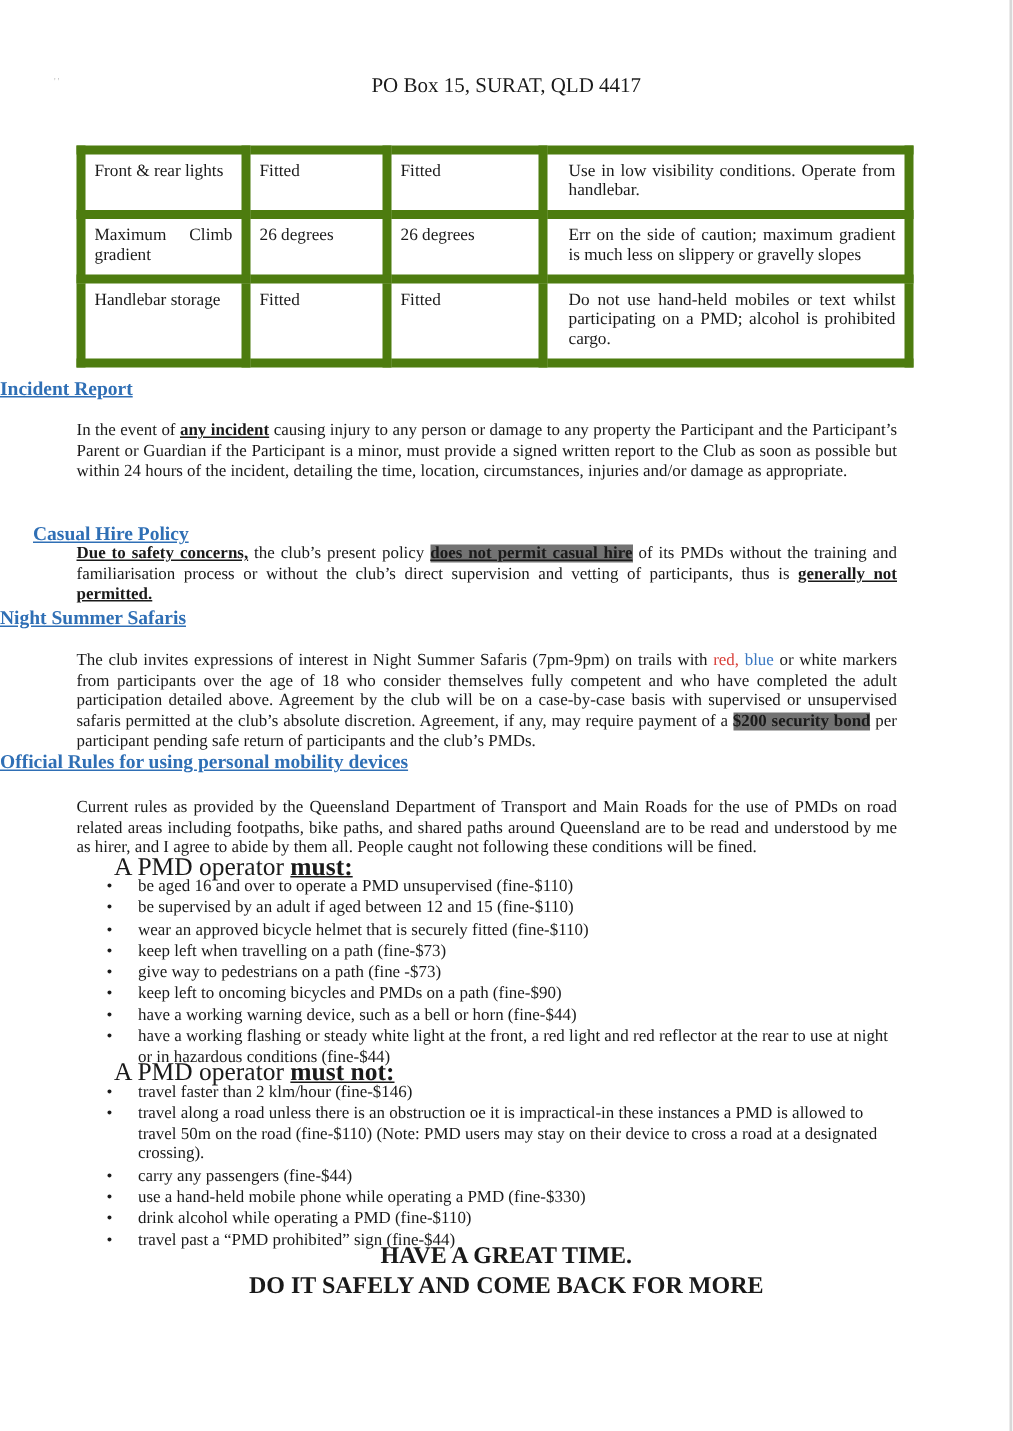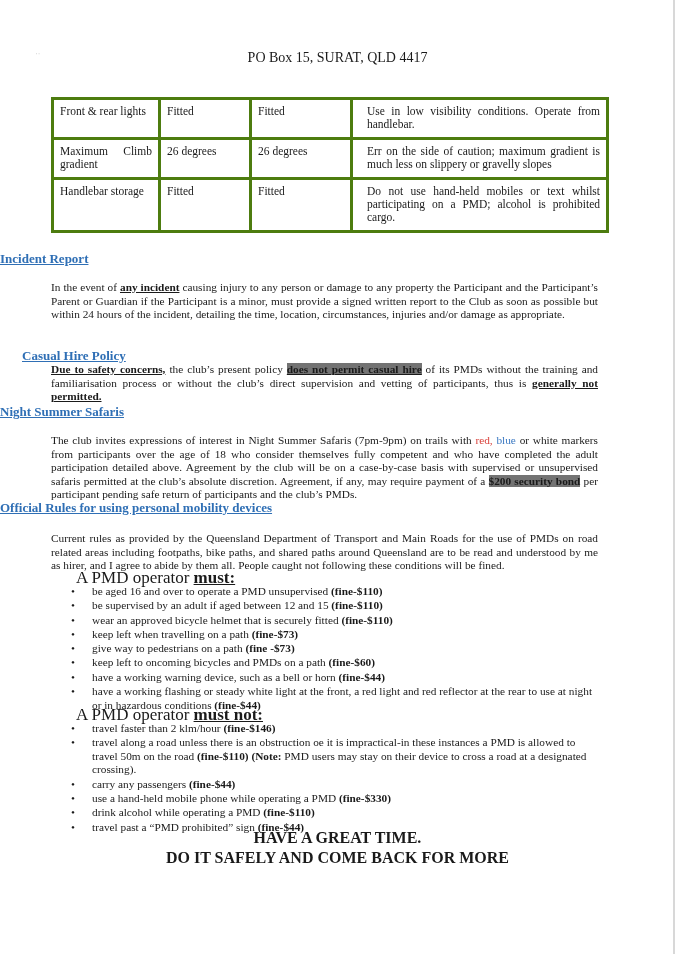--- a/index.html
+++ b/index.html
@@ -8,41 +8,41 @@
     font-family: "Liberation Serif", serif; color: #1a1a1a;
   }
   .right-edge { position: absolute; right: 0; top: 0; width: 2px; height: 954px; background: #d8d8d8; }
   .scan-mark { position: absolute; left: 36px; top: 52px; font-size: 6px; color: #bbb; }
   .header { position: absolute; top: 50px; left: 0; width: 675px; text-align: center; font-size: 14px; line-height: 16px; }
   .header .abn { margin-left: 18px; }
   table.specs {
     position: absolute; left: 51px; top: 97px; width: 558px; border-collapse: collapse;
     font-size: 11.5px; line-height: 13px;
   }
-  table.specs td { border: 3px solid #4d7c0f; vertical-align: top; padding: 5px 6px 6px 6px; height: 26px; }
+  table.specs td { border: 6px solid #4d7c0f; vertical-align: top; padding: 5px 6px 6px 6px; height: 26px; }
   table.specs td.c1 { width: 92px; text-align: justify; text-align-last: left; }
   table.specs td.c2 { width: 76px; }
   table.specs td.c3 { width: 86px; }
   table.specs td.c4 { text-align: justify; padding-left: 14px; }
   .sec-title {
     position: absolute; left: 0; width: 675px; text-align: left; font-weight: bold;
     color: #2f6fb5; text-decoration: underline; font-size: 13px;
   }
   .para {
     position: absolute; left: 51px; width: 547px; font-size: 11.3px; line-height: 13.5px; text-align: justify;
   }
   .bu { font-weight: bold; text-decoration: underline; }
   .hl { background: #737373; font-weight: bold; }
   .red { color: #d9403a; }
   .blue { color: #3a78c2; }
   .lead { position: absolute; left: 51px; font-size: 17px; line-height: 13.5px; margin-left: 25px; }
   ul.rules { position: absolute; left: 51px; width: 550px; margin: 0; padding: 0; list-style: none; font-size: 11.3px; line-height: 13.6px; }
   ul.rules li { position: relative; padding-left: 41px; margin: 0 0 0.7px 0; }
   ul.rules li .bullet { position: absolute; left: 20px; top: 0; }
-  .fine { font-weight: bold; }
+  .fine { font-weight: normal; }
   .footer { position: absolute; left: 0; width: 675px; text-align: center; font-weight: bold; font-size: 16px; line-height: 20px; }
 </style>
 </head>
 <body>
 
 <div class="right-edge"></div>
 <div class="scan-mark">' '</div>
 
 <div class="header">
   <div>PO Box 15, SURAT, QLD 4417</div>
@@ -92,21 +92,21 @@
 <div class="lead" style="top:571px;">
   <span>A PMD operator </span><span class="bu">must:</span>
 </div>
 
 <ul class="rules" style="top:585px;">
   <li><span class="bullet">•</span><span>be aged 16 and over to operate a PMD unsupervised </span><span class="fine">(fine-$110)</span></li>
   <li><span class="bullet">•</span><span>be supervised by an adult if aged between 12 and 15 </span><span class="fine">(fine-$110)</span></li>
   <li><span class="bullet">•</span><span>wear an approved bicycle helmet that is securely fitted </span><span class="fine">(fine-$110)</span></li>
   <li><span class="bullet">•</span><span>keep left when travelling on a path </span><span class="fine">(fine-$73)</span></li>
   <li><span class="bullet">•</span><span>give way to pedestrians on a path </span><span class="fine">(fine -$73)</span></li>
-  <li><span class="bullet">•</span><span>keep left to oncoming bicycles and PMDs on a path </span><span class="fine">(fine-$60)</span></li>
+  <li><span class="bullet">•</span><span>keep left to oncoming bicycles and PMDs on a path </span><span class="fine">(fine-$90)</span></li>
   <li><span class="bullet">•</span><span>have a working warning device, such as a bell or horn </span><span class="fine">(fine-$44)</span></li>
   <li><span class="bullet">•</span><span>have a working flashing or steady white light at the front, a red light and red reflector at the rear to use at night or in hazardous conditions </span><span class="fine">(fine-$44)</span></li>
 </ul>
 
 <div class="lead" style="top:708px;">
   <span>A PMD operator </span><span class="bu">must not:</span>
 </div>
 
 <ul class="rules" style="top:722px;">
   <li><span class="bullet">•</span><span>travel faster than 2 klm/hour </span><span class="fine">(fine-$146)</span></li>

